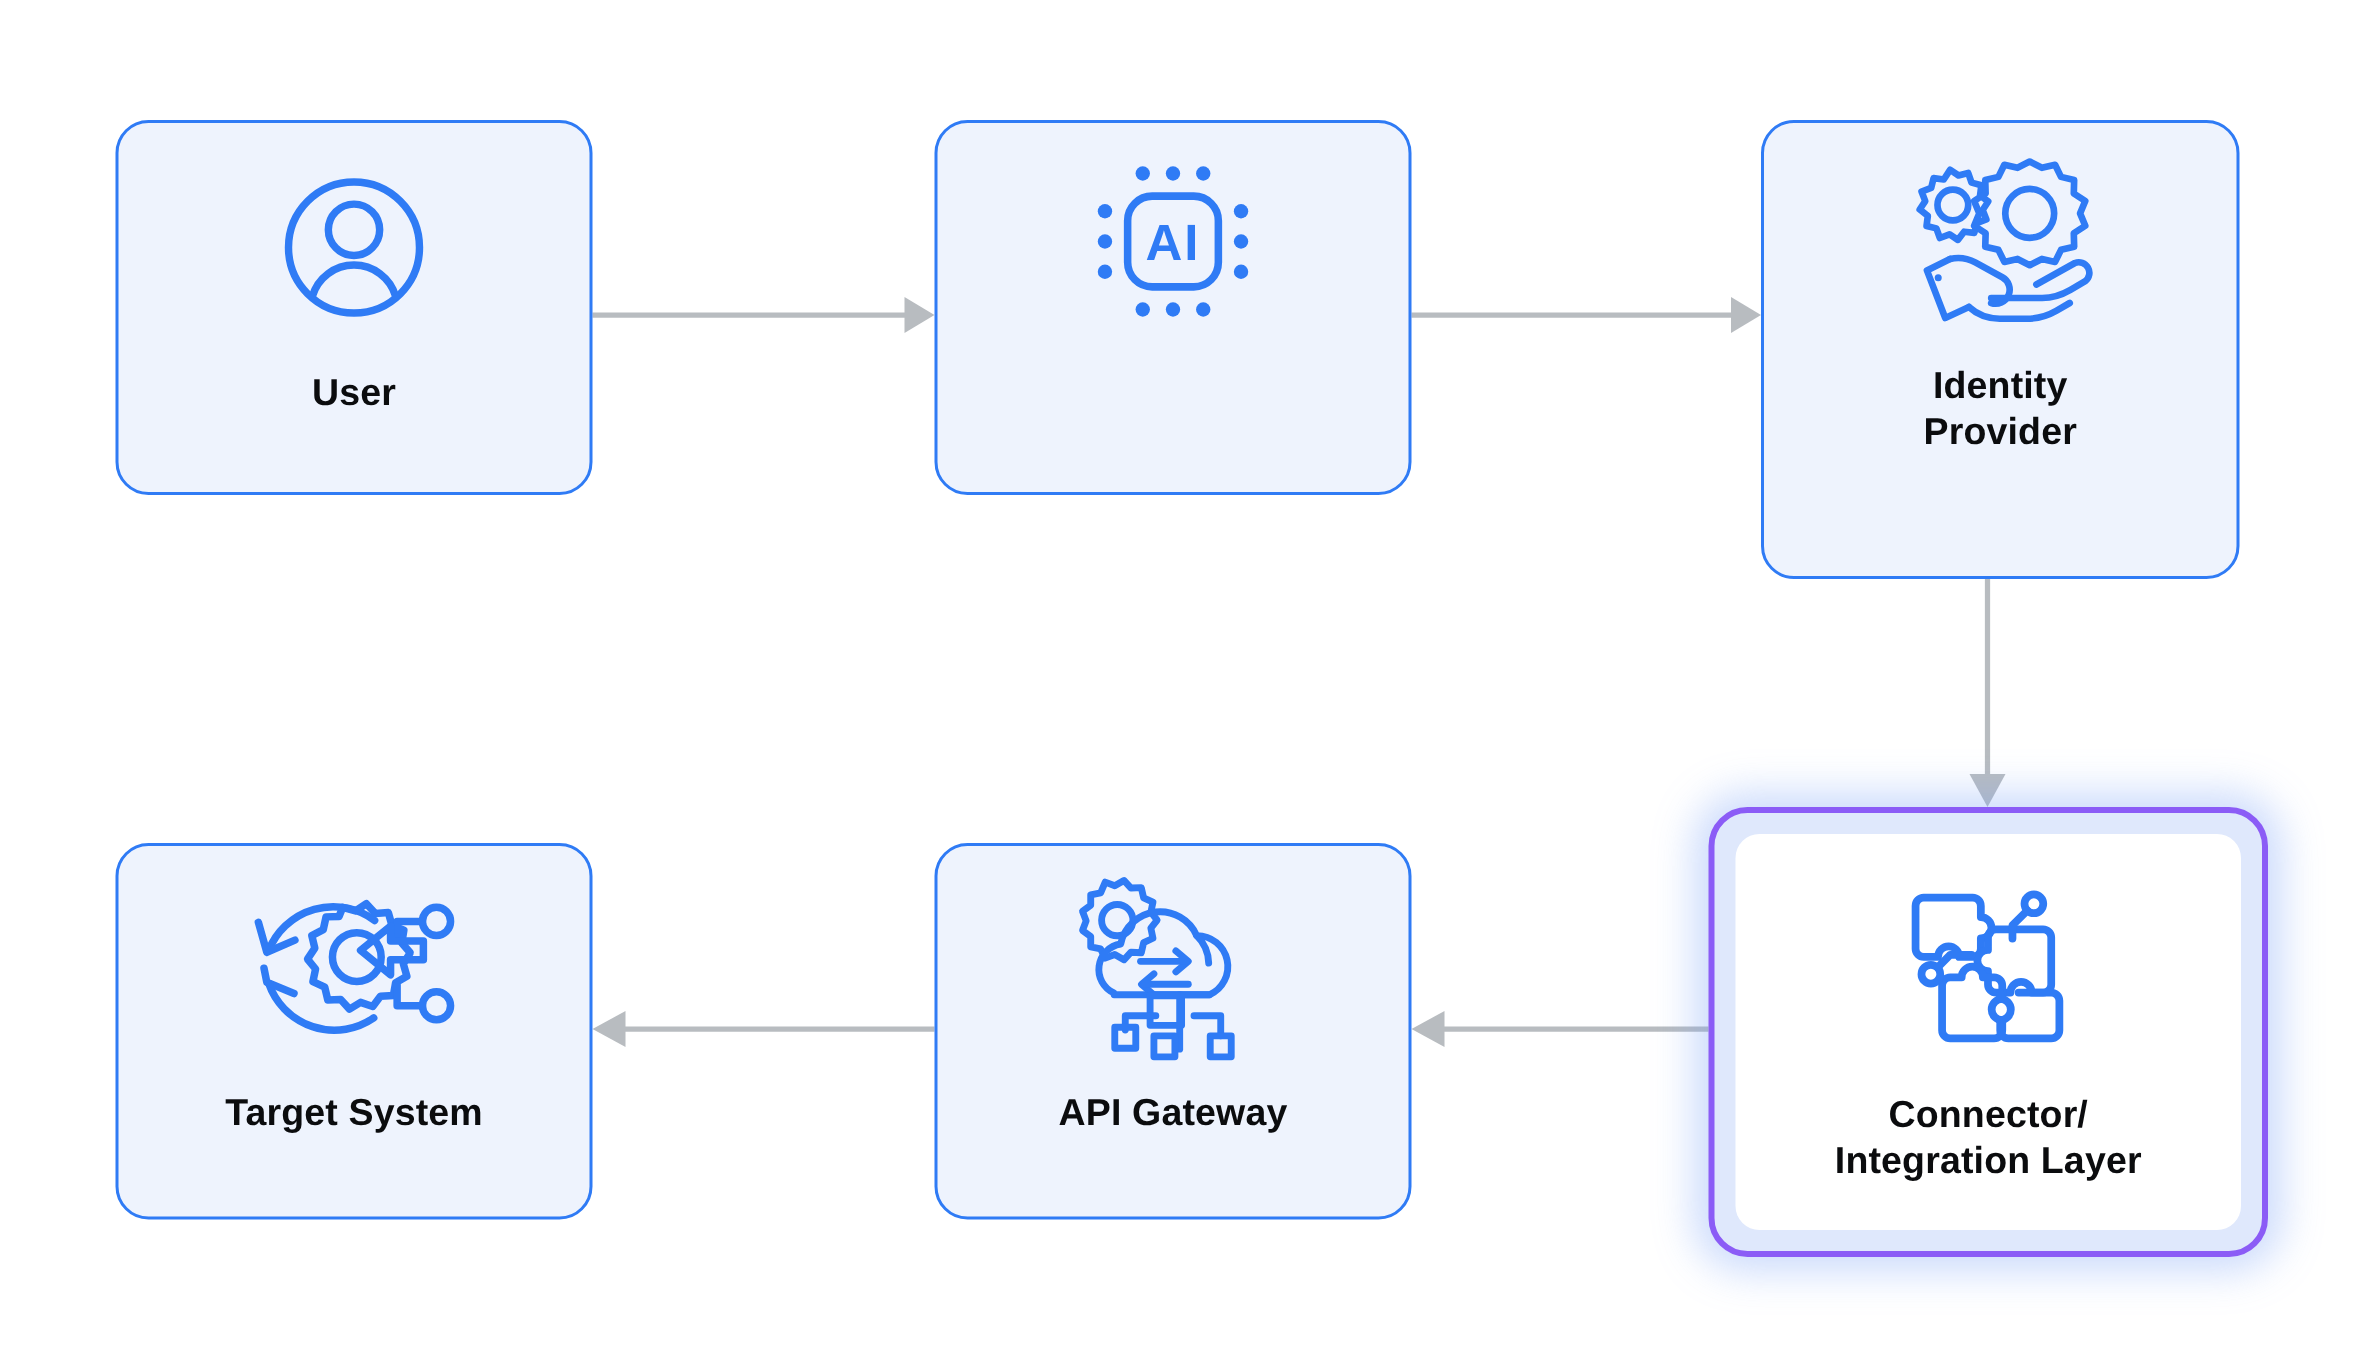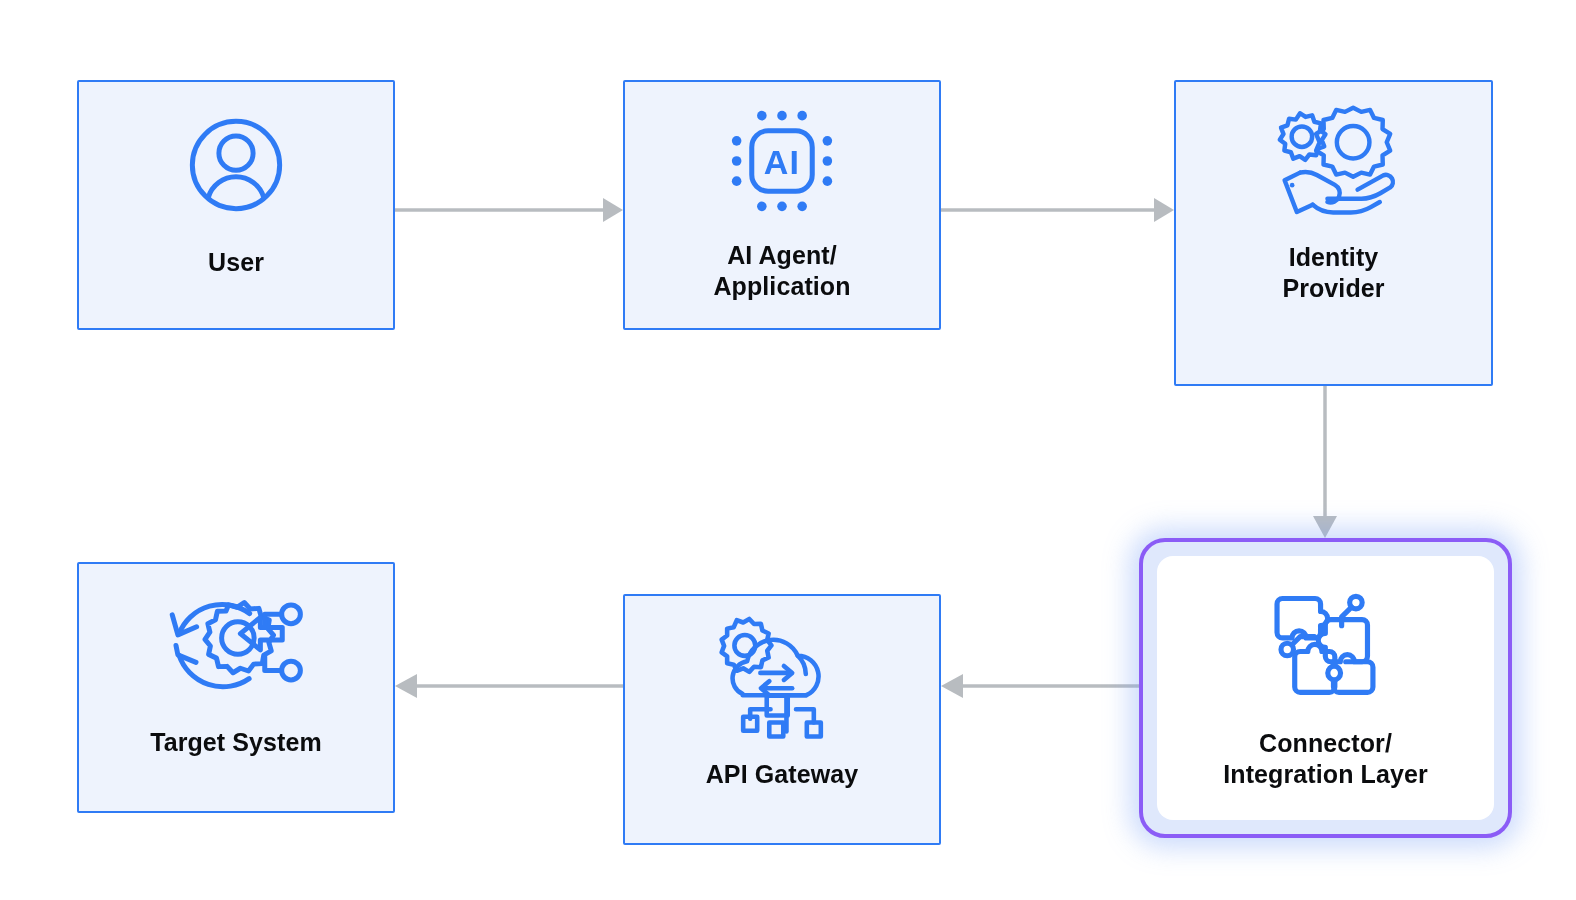--- a/index.html
+++ b/index.html
@@ -8,21 +8,21 @@
     background:#ffffff;
     font-family:"Liberation Sans", sans-serif;
     overflow:hidden;
   }
   #canvas{position:relative;width:1576px;height:900px;}
 
   
   .node{
     position:absolute;
     box-sizing:border-box;
-    border-radius:2px;
+    border-radius:22px;
     display:flex;
     flex-direction:column;
     align-items:center;
     justify-content:flex-start;
   }
   .node.plain{
     background:#eef3fd;
     border:2.5px solid #2f7bf5;
   }
   
@@ -128,22 +128,20 @@
             <circle cx="66" cy="86" r="3.8"></circle>
           <circle cx="14" cy="34" r="3.8"></circle>
             <circle cx="14" cy="50" r="3.8"></circle>
             <circle cx="14" cy="66" r="3.8"></circle>
           <circle cx="86" cy="34" r="3.8"></circle>
             <circle cx="86" cy="50" r="3.8"></circle>
             <circle cx="86" cy="66" r="3.8"></circle>
         </g>
       </svg>
     </div>
-    <div class="node-label">AI Agent/
-Application</div>
   </div>
 
   <div class="node plain" style="left:1174px;top:80px;width:319px;height:306px;">
     <div class="icon-wrap" style="height:160px;">
       <svg width="142" height="126" viewBox="0 0 115 100" fill="none" stroke="#2f7bf5" stroke-width="3.6" stroke-linecap="round" stroke-linejoin="round">
 
         <path d="M30 10.5 34.5 13.5 39.8 12.2 41.6 17.4 46.9 18.8 46.2 24.3 50.6 27.6 47.6 32.2 49.6 37.3 44.4 39.2 43.1 44.5 37.6 43.9 34.2 48.3 29.7 45.3 24.5 47.3 22.6 42.1 17.3 40.8 18 35.3 13.6 31.9 16.6 27.4 14.6 22.2 19.8 20.3 21.1 15 26.6 15.7Z"></path>
         <circle cx="31.5" cy="29.5" r="8.3"></circle>
 
         <path d="M73 6 79.6 9.4 86.7 7.8 89.9 14.3 97 16 96.8 23.3 103 27.3 100.2 34 103 40.7 96.8 44.7 97 52 89.9 53.7 86.7 60.2 79.6 58.6 73 62 66.4 58.6 59.3 60.2 56.1 53.7 49 52 49.2 44.7 43 40.7 45.8 34 43 27.3 49.2 23.3 49 16 56.1 14.3 59.3 7.8 66.4 9.4Z"></path>
@@ -176,21 +174,21 @@
         <circle cx="104" cy="70" r="7.5"></circle>
         <polyline points="96.5,25 83,25 83,34"></polyline>
         <polyline points="96.5,70 83,70 83,59"></polyline>
 
         <path d="M97 35.5H79.5v-8l-16 13 16 13v-8H97z"></path>
       </svg>
     </div>
     <div class="node-label">Target System</div>
   </div>
 
-  <div class="node plain" style="left:623px;top:562px;width:318px;height:251px;margin-top:32px;">
+  <div class="node plain" style="left:623px;top:562px;width:318px;height:251px;">
     <div class="icon-wrap" style="height:163px;">
       <svg width="140" height="128" viewBox="0 0 110 100" fill="none" stroke="#2f7bf5" stroke-width="3.6" stroke-linecap="round" stroke-linejoin="round">
 
         <path d="M19.5 4.5 24.5 6.4 29.3 3.6 33 7.6 38.4 7.4 39.6 12.7 44.5 15 43.4 20.2 46.7 24.4 43.4 28.6 44.5 33.9 39.6 36.2 38.4 41.5 33 41.2 29.3 45.2 24.5 42.4 19.5 44.3 17.1 39.5 11.9 38.4 11.9 33 7.6 29.8 9.5 24.8 7.6 19.8 11.9 16.6 11.9 11.2 17.1 10.1Z"></path>
         <circle cx="25.8" cy="24.4" r="8.2"></circle>
 
         <path d="M24 62.5a13.5 13.5 0 0 1 3.6-25.6 21 21 0 0 1 39.8-4.4 16.2 16.2 0 0 1 6.7 31h-50z"></path>
         <path d="M67.4 32.5a20.8 20.8 0 0 1 6.3 14.4"></path>
 
         <polyline points="56.5,40.5 63,46 56.5,51.5"></polyline>

